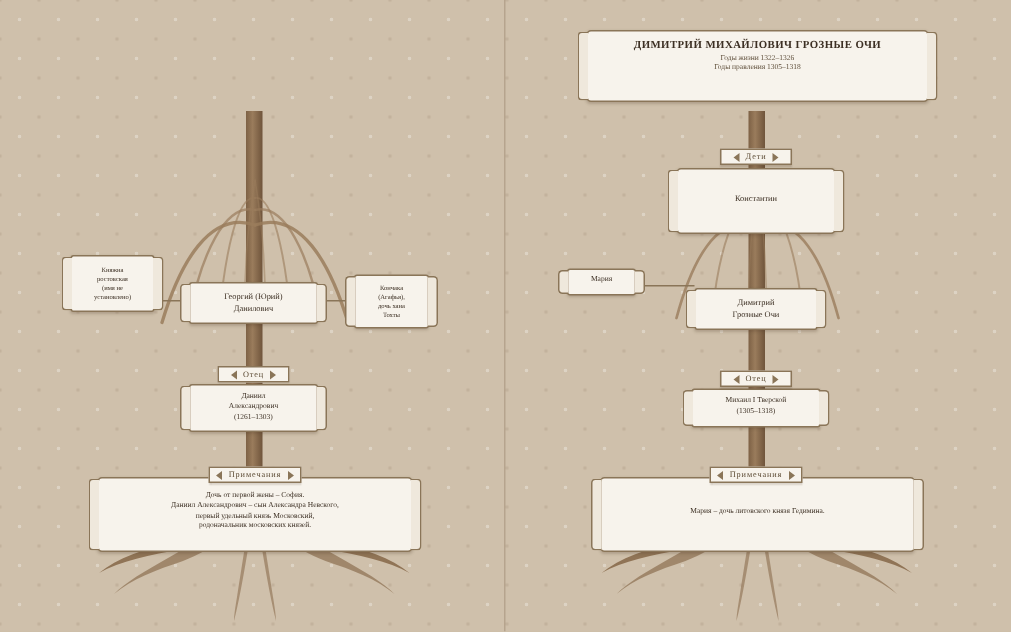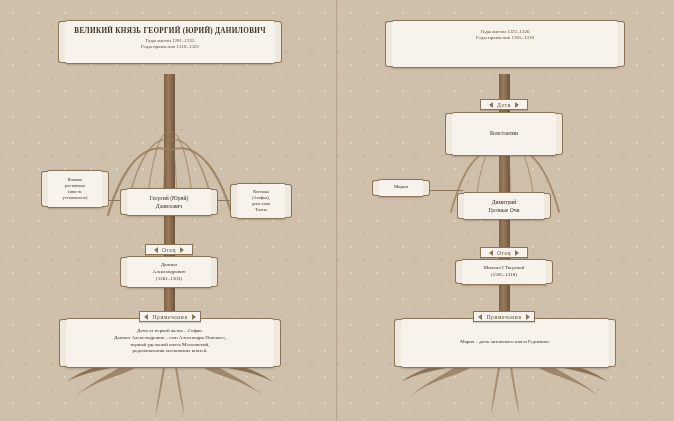--- a/index.html
+++ b/index.html
@@ -114,27 +114,20 @@
       <g fill="#8a6c4d" opacity="0.9">
         <path d="M169 318 C169 340 150 352 120 360 C96 366 78 372 66 382 C80 374 100 370 122 366 C150 360 166 348 169 330 Z"></path>
         <path d="M170 318 C170 340 189 352 219 360 C243 366 261 372 273 382 C259 374 239 370 217 366 C189 360 173 348 170 330 Z"></path>
         <path d="M167 322 C160 344 140 356 112 372 C96 381 84 388 76 396 C88 386 104 380 122 374 C148 364 163 348 167 330 Z" opacity="0.75"></path>
         <path d="M172 322 C179 344 199 356 227 372 C243 381 255 388 263 396 C251 386 235 380 217 374 C191 364 176 348 172 330 Z" opacity="0.75"></path>
         <path d="M169 320 C166 350 162 372 158 398 C157 404 156 410 156 414 C159 402 162 386 165 368 C167 352 169 336 169 326 Z" opacity="0.65"></path>
         <path d="M171 320 C174 350 178 372 182 398 C183 404 184 410 184 414 C181 402 178 386 175 368 C173 352 171 336 171 326 Z" opacity="0.65"></path>
       </g>
     </svg>
 
-    <div class="box" style="left:64px;top:20px;width:212px;height:44px;border-radius:3px;">
-      <div class="inner" style="padding-top:6px;">
-        <div class="t-title sz7">ВЕЛИКИЙ КНЯЗЬ ГЕОРГИЙ (ЮРИЙ) ДАНИЛОВИЧ</div>
-        <div class="sz5 muted" style="margin-top:3px;">Годы жизни 1281–1325</div>
-        <div class="sz5 muted" style="margin-top:1px;">Годы правления 1318–1322</div>
-      </div>
-    </div>
 
     <div class="box" style="left:47px;top:170px;width:56px;height:38px;border-radius:2px;">
       <div class="inner n sz4" style="padding-top:6px;">
         <div>Княжна</div>
         <div>ростовская</div>
         <div>(имя не</div>
         <div>установлено)</div>
       </div>
     </div>
 
@@ -209,20 +202,21 @@
         <path d="M168 318 C168 340 187 352 217 360 C241 366 259 372 271 382 C257 374 237 370 215 366 C187 360 171 348 168 330 Z"></path>
         <path d="M165 322 C158 344 138 356 110 372 C94 381 82 388 74 396 C86 386 102 380 120 374 C146 364 161 348 165 330 Z" opacity="0.75"></path>
         <path d="M170 322 C177 344 197 356 225 372 C241 381 253 388 261 396 C249 386 233 380 215 374 C189 364 174 348 170 330 Z" opacity="0.75"></path>
         <path d="M167 320 C164 350 160 372 156 398 C155 404 154 410 154 414 C157 402 160 386 163 368 C165 352 167 336 167 326 Z" opacity="0.65"></path>
         <path d="M169 320 C172 350 176 372 180 398 C181 404 182 410 182 414 C179 402 176 386 173 368 C171 352 169 336 169 326 Z" opacity="0.65"></path>
       </g>
     </svg>
 
     <div class="box" style="left:54px;top:20px;width:228px;height:48px;border-radius:3px;">
       <div class="inner" style="padding-top:5px;">
+        <div class="t-title sz7">ДИМИТРИЙ МИХАЙЛОВИЧ ГРОЗНЫЕ ОЧИ</div>
         <div class="sz5 muted" style="margin-top:3px;">Годы жизни 1322–1326</div>
         <div class="sz5 muted" style="margin-top:1px;">Годы правления 1305–1318</div>
       </div>
     </div>
 
     <div class="ribbon" style="left:143px;top:99px;width:48px;height:11px;">
       <div class="rib-in">
         <span class="caret-l"></span>
         <span>Дети</span>
         <span class="caret-r"></span>

